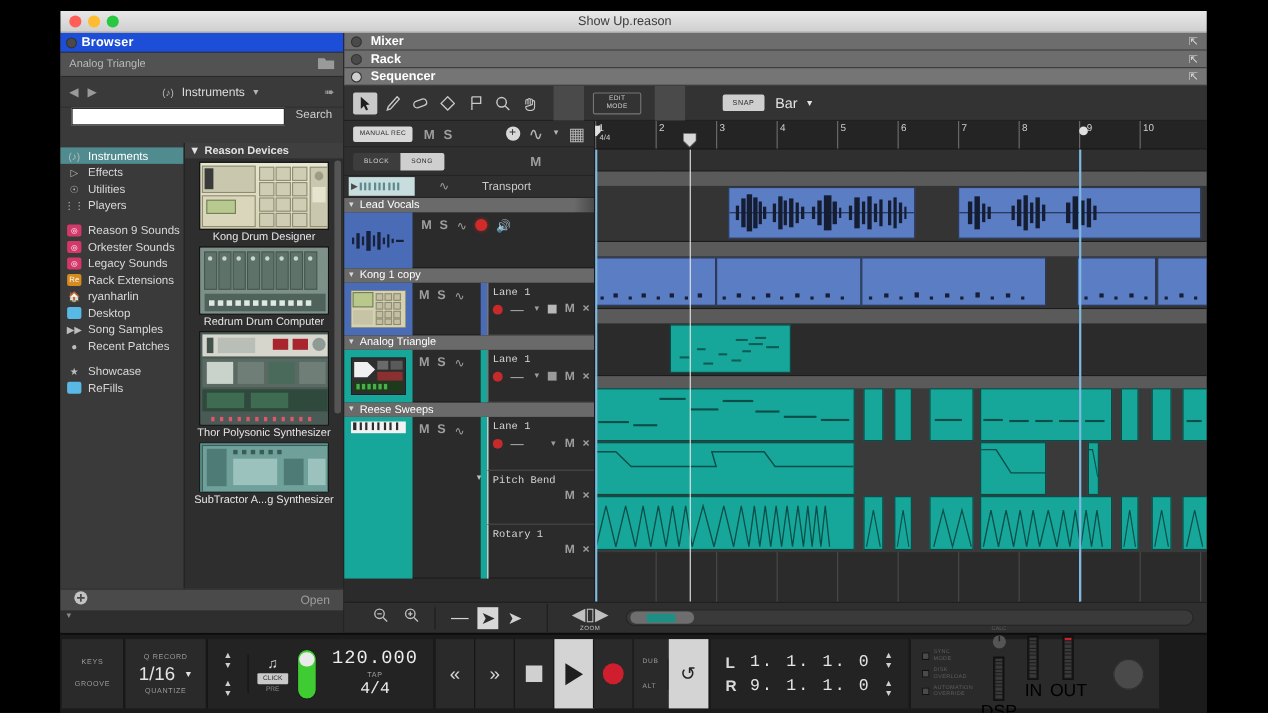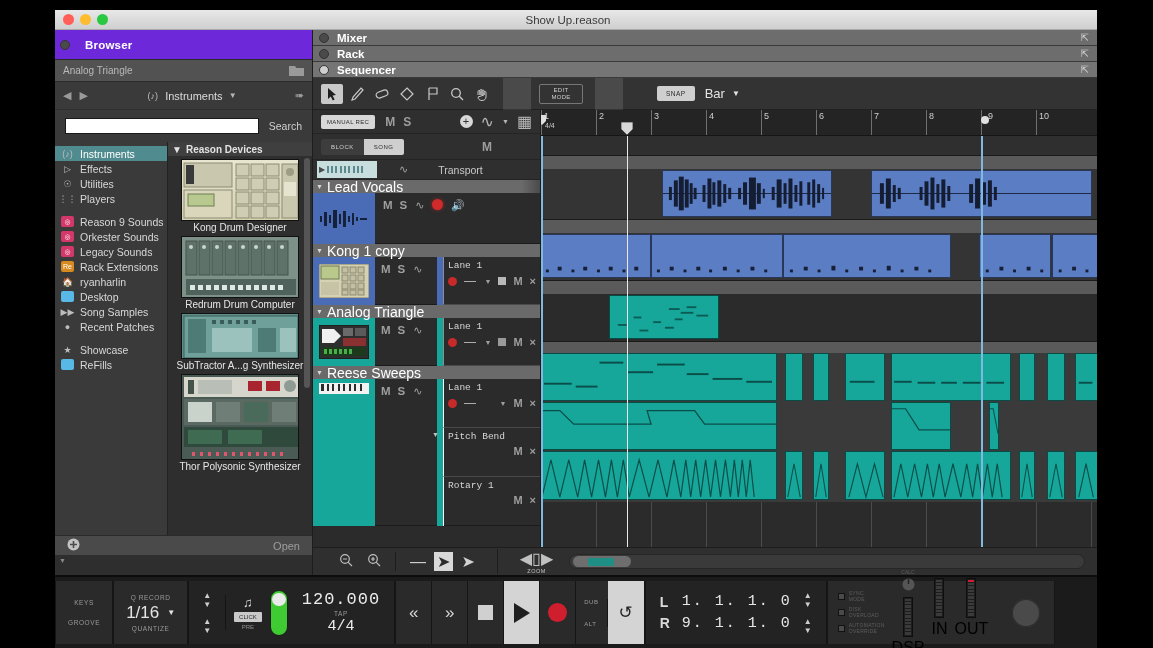--- a/index.html
+++ b/index.html
@@ -23,35 +23,35 @@
     position:absolute; left:0; right:16px; text-align:center;
     font-size:11.5px; color:#3a3a3a;
   }
 
   
   .body-row { display:flex; height:545px; }
 
   
   .browser { width:258px; background:#3a3a3a; display:flex; flex-direction:column;
              border-right:1px solid #1d1d1d; }
-  .panel-head { height:30px; background:#6d28d9; display:flex; align-items:center;
-                padding-left:5px; gap:15px; border-bottom:1px solid #2a2a2a; }
+  .panel-head { height:18px; background:#1d4ed8; display:flex; align-items:center;
+                padding-left:5px; gap:4px; border-bottom:1px solid #2a2a2a; }
   .panel-head .led { width:10px;height:10px;border-radius:50%;background:#4a4a4a;
                      border:1px solid #333; }
   .panel-head .ttl { font-size:11.5px; color:#fff; font-weight:bold; letter-spacing:.2px;}
   .patchbar { height:22px; background:#525252; display:flex; align-items:center;
               justify-content:space-between; padding:0 8px; border-bottom:1px solid #2b2b2b;}
   .patchbar .nm { font-size:10px; color:#b9b9b9; }
   .navbar { height:28px; background:#3a3a3a; display:flex; align-items:center;
             gap:8px; padding:0 8px; border-bottom:1px solid #2e2e2e;}
   .navbtn { color:#9a9a9a; font-size:11px; }
   .loc { display:flex; align-items:center; gap:6px; flex:1; justify-content:center;}
   .loc .lbl { font-size:11px; color:#dcdcdc; }
   .caret { font-size:8px; color:#b5b5b5; }
-  .searchrow { height:32px; display:flex; align-items:center; gap:10px; padding:0 10px;
+  .searchrow { height:32px; display:flex; gap:10px; padding:0 10px;
                background:#3a3a3a;}
   .searchbox { flex:1; height:16px; background:#fff; border:1px solid #1a1a1a; }
   .searchrow .sl { font-size:10.5px; color:#cfcfcf; }
 
   .browser-main { flex:1; display:flex; min-height:0; }
   .fav { width:112px; background:#3a3a3a; padding-top:4px; }
   .fav .item { height:15px; display:flex; align-items:center; gap:6px; padding-left:6px;
                font-size:10.5px; color:#d8d8d8; }
   .fav .item.sel { background:#4f8b8f; color:#fff; }
   .fav .sp { height:8px; }
@@ -127,21 +127,21 @@
   .tp-badge { width:60px; height:17px; background:#c8dede; margin-left:4px; display:flex;
               align-items:center; justify-content:center; position:relative;}
   .tp-badge .arr { position:absolute; left:2px; color:#4a4a4a; font-size:8px;}
   .transport-trk .auto { margin-left:22px; color:#9e9e9e; font-size:11px; }
   .transport-trk .nm { margin-left:30px; color:#c8c8c8; font-size:10.5px; }
 
   .track { border-bottom:1px solid #1b1b1b; }
   .track .hdr { height:13px; background:#6a6a6a; display:flex; align-items:center; gap:4px;
                 padding-left:3px; position:relative;}
   .track .hdr .tri { color:#d8d8d8; font-size:7px; }
-  .track .hdr .nm { font-size:14px; color:#fff; }
+  .track .hdr .nm { font-size:10px; color:#fff; }
   .track .row { display:flex; }
   .track .icon-cell { width:62px; display:flex; align-items:center; justify-content:center;}
   .track .ctrls { flex:1; display:flex; align-items:flex-start; padding-top:6px; gap:8px;
                   padding-left:8px; }
   .track .ctrls .mss { color:#9e9e9e; font-size:11.5px; font-weight:bold; display:flex; gap:7px;}
   .recdot { width:11px;height:11px;border-radius:50%;background:#d12a2a;
             box-shadow:0 0 4px rgba(209,42,42,.6);}
   .lanebox { flex:1; border-left:1px solid #8f8f8f; }
   .lane { border-bottom:1px solid #4a4a4a; padding:3px 4px 0 4px; position:relative; }
   .lane .lname { font-size:9.5px; color:#d6d6d6;font-family:Liberation Mono, monospace; }
@@ -416,41 +416,20 @@
                   <rect x="72" y="48" width="5" height="5"></rect>
                     <rect x="80" y="48" width="5" height="5"></rect>
                   <rect x="88" y="48" width="5" height="5"></rect>
                     <rect x="96" y="48" width="5" height="5"></rect>
                 </g>
               </svg>
             </div>
             <div class="nm">Redrum Drum Computer</div>
           </div>
           <div class="dev">
-            <div class="thumb" style="height:46px;background:#5c8c87">
-              <svg width="118" height="46" viewBox="0 0 118 46">
-                <rect width="118" height="46" fill="#5e8e89"></rect>
-                <rect x="2" y="2" width="114" height="42" fill="#6fa09a" stroke="#3d5f5b"></rect>
-                <rect x="6" y="5" width="18" height="34" fill="#4f7b76"></rect>
-                <g fill="#3a5c58">
-                    <rect x="30" y="6" width="4" height="4"></rect>
-                    <rect x="38" y="6" width="4" height="4"></rect>
-                <rect x="46" y="6" width="4" height="4"></rect>
-                    <rect x="54" y="6" width="4" height="4"></rect>
-                <rect x="62" y="6" width="4" height="4"></rect>
-                    <rect x="70" y="6" width="4" height="4"></rect>
-                  </g>
-                <rect x="30" y="14" width="40" height="24" fill="#9bc2bd"></rect>
-                <rect x="76" y="14" width="18" height="24" fill="#4f7b76"></rect>
-                <rect x="98" y="14" width="16" height="24" fill="#9bc2bd"></rect>
-              </svg>
-            </div>
-            <div class="nm">SubTractor A...g Synthesizer</div>
-          </div>
-          <div class="dev">
             <div class="thumb" style="height:86px;background:#3c4a46">
               <svg width="118" height="86" viewBox="0 0 118 86">
                 <rect width="118" height="86" fill="#4a5a54"></rect>
                 <rect x="2" y="2" width="114" height="20" fill="#d6d6cc"></rect>
                 <rect x="6" y="5" width="6" height="14" fill="#44524c"></rect>
                 <rect x="16" y="5" width="34" height="14" fill="#b9bfb6"></rect>
                 <rect x="66" y="6" width="14" height="10" fill="#a8252f"></rect>
                 <rect x="84" y="6" width="14" height="10" fill="#a8252f"></rect>
                 <circle cx="108" cy="11" r="6" fill="#8e9b94"></circle>
                 <rect x="2" y="24" width="114" height="26" fill="#5a6a63"></rect>
@@ -472,20 +451,41 @@
                 <rect x="58" y="77" width="3" height="4"></rect>
                     <rect x="66" y="77" width="3" height="4"></rect>
                 <rect x="74" y="77" width="3" height="4"></rect>
                     <rect x="82" y="77" width="3" height="4"></rect>
                 <rect x="90" y="77" width="3" height="4"></rect>
                     <rect x="98" y="77" width="3" height="4"></rect>
                   </g>
               </svg>
             </div>
             <div class="nm">Thor Polysonic Synthesizer</div>
+          </div>
+          <div class="dev">
+            <div class="thumb" style="height:46px;background:#5c8c87">
+              <svg width="118" height="46" viewBox="0 0 118 46">
+                <rect width="118" height="46" fill="#5e8e89"></rect>
+                <rect x="2" y="2" width="114" height="42" fill="#6fa09a" stroke="#3d5f5b"></rect>
+                <rect x="6" y="5" width="18" height="34" fill="#4f7b76"></rect>
+                <g fill="#3a5c58">
+                    <rect x="30" y="6" width="4" height="4"></rect>
+                    <rect x="38" y="6" width="4" height="4"></rect>
+                <rect x="46" y="6" width="4" height="4"></rect>
+                    <rect x="54" y="6" width="4" height="4"></rect>
+                <rect x="62" y="6" width="4" height="4"></rect>
+                    <rect x="70" y="6" width="4" height="4"></rect>
+                  </g>
+                <rect x="30" y="14" width="40" height="24" fill="#9bc2bd"></rect>
+                <rect x="76" y="14" width="18" height="24" fill="#4f7b76"></rect>
+                <rect x="98" y="14" width="16" height="24" fill="#9bc2bd"></rect>
+              </svg>
+            </div>
+            <div class="nm">SubTractor A...g Synthesizer</div>
           </div>
           <div class="vscroll"></div>
         </div>
       </div>
 
       <div class="browser-foot">
         <span>
           <svg width="13" height="13" viewBox="0 0 13 13">
               <circle cx="6.5" cy="6.5" r="6" fill="#c3c3c3"></circle>
           <path d="M6.5 3v7M3 6.5h7" stroke="#4a4a4a" stroke-width="1.6"></path>

